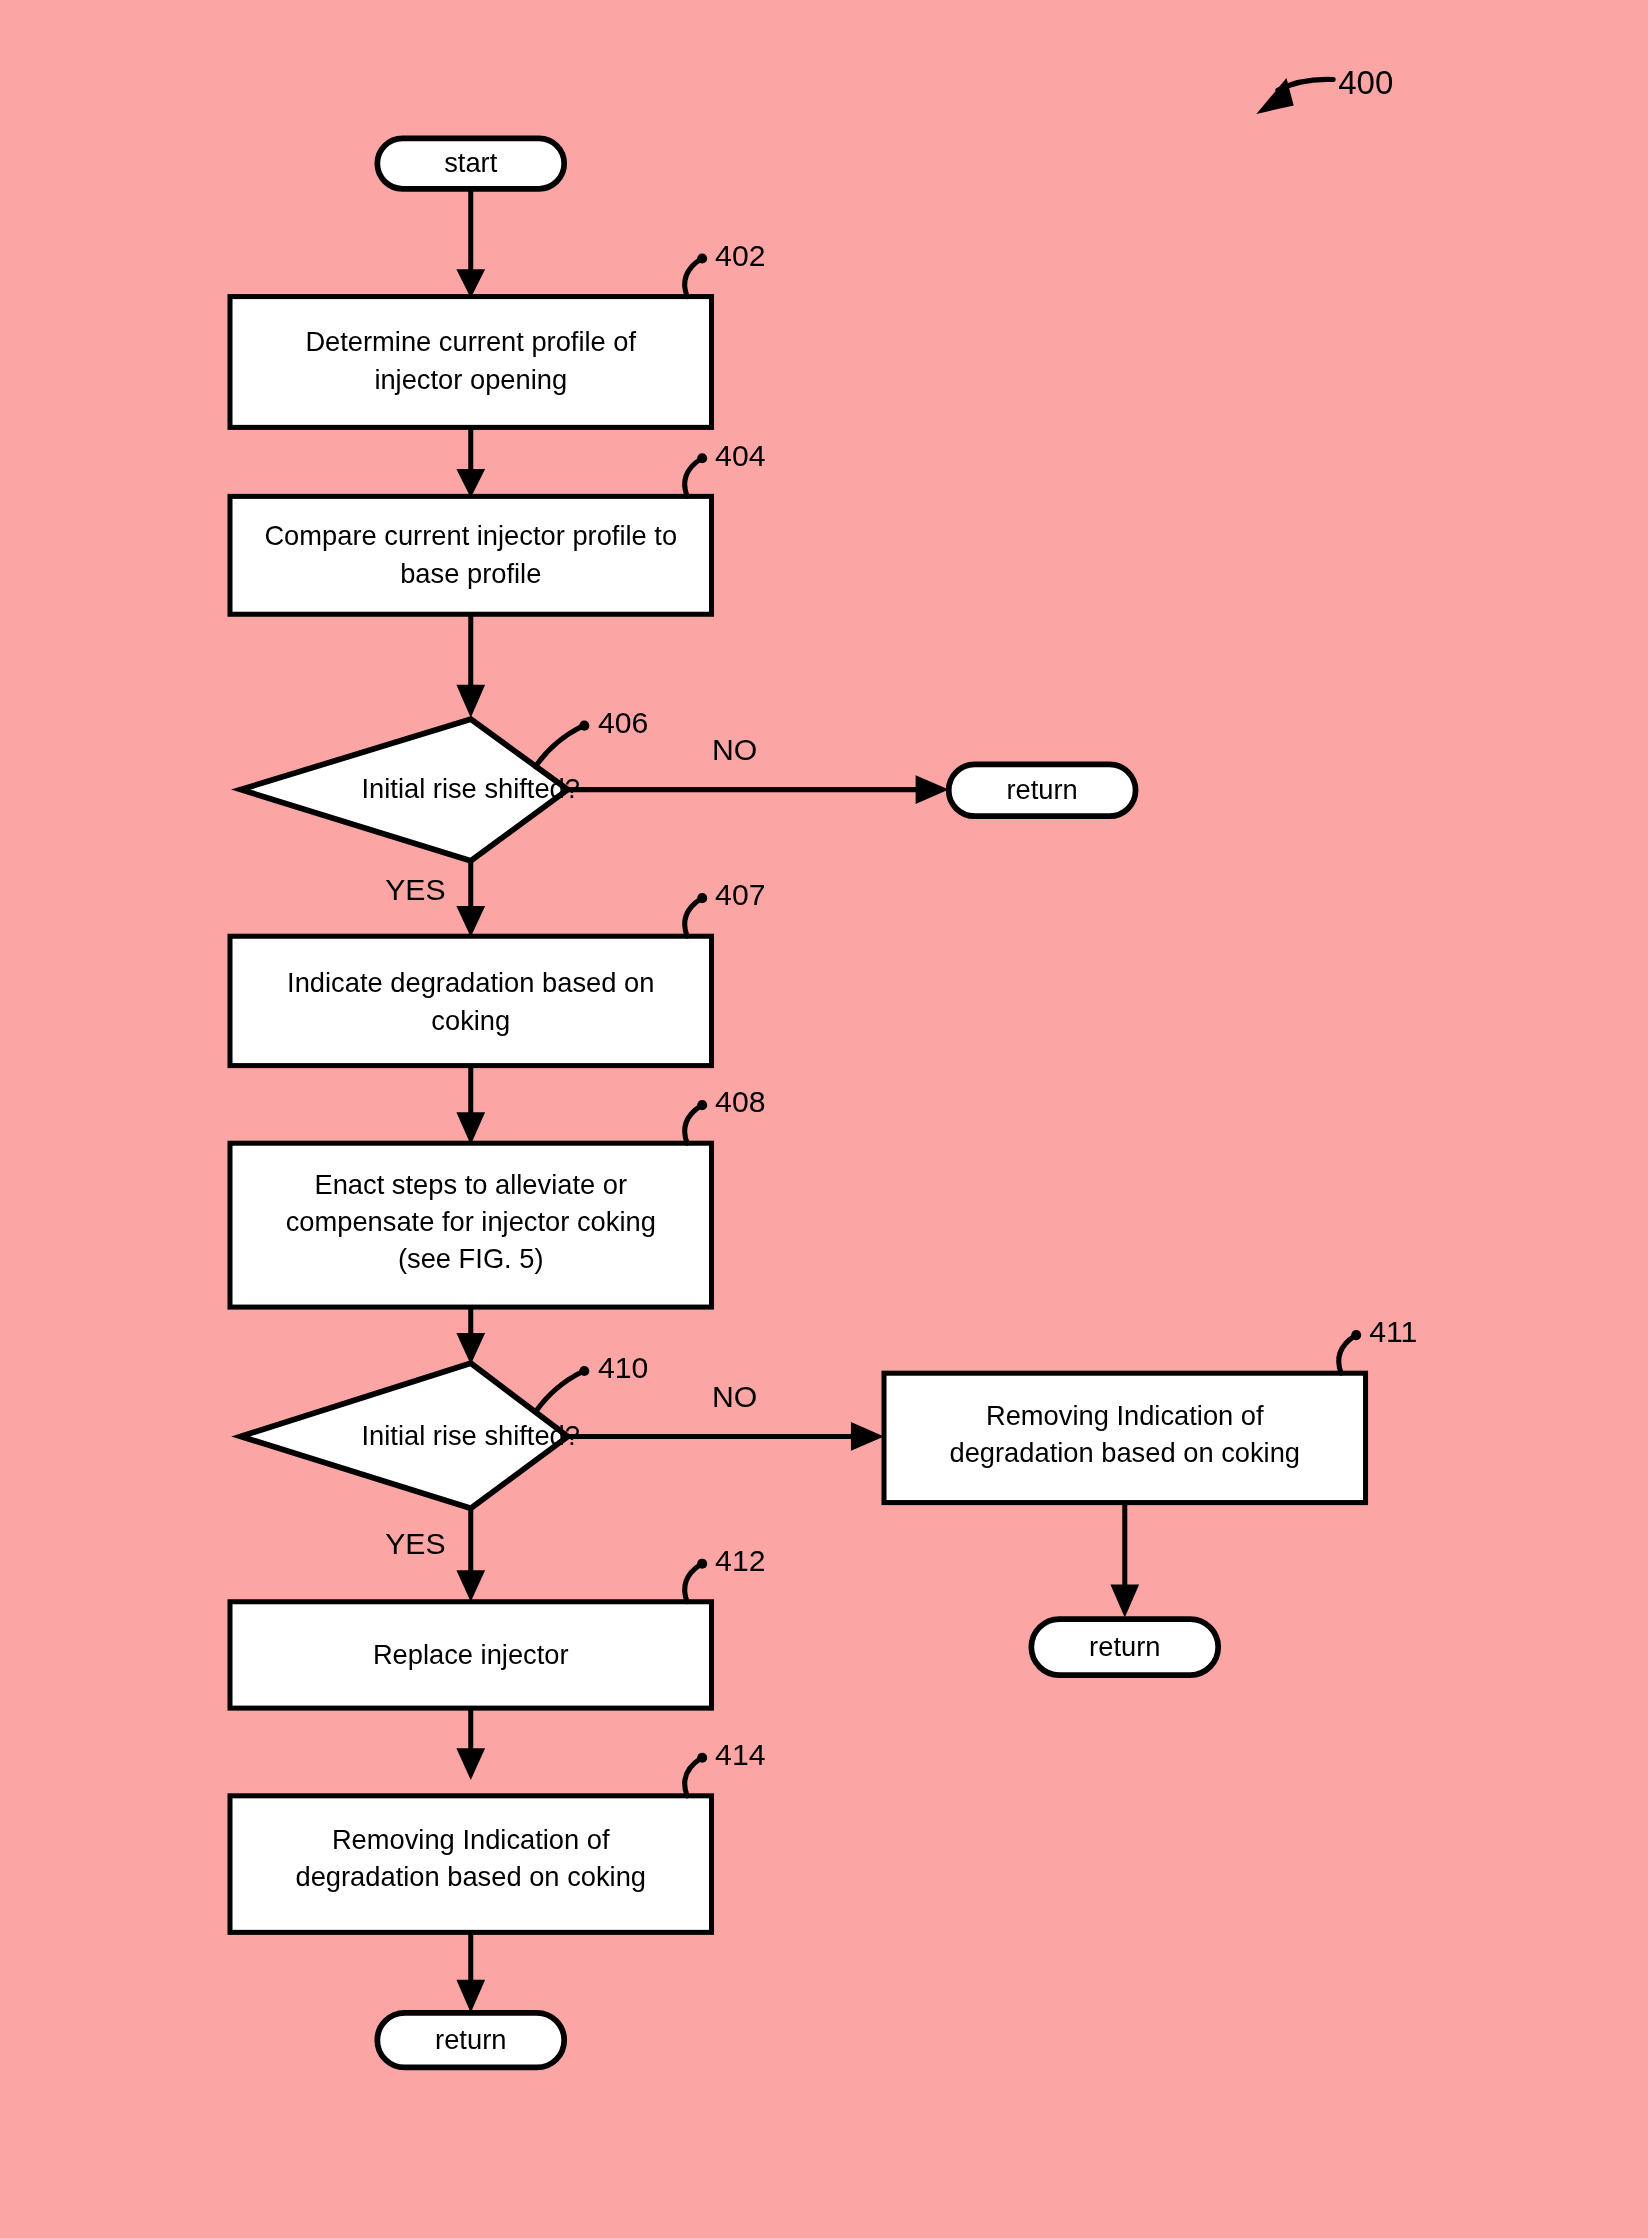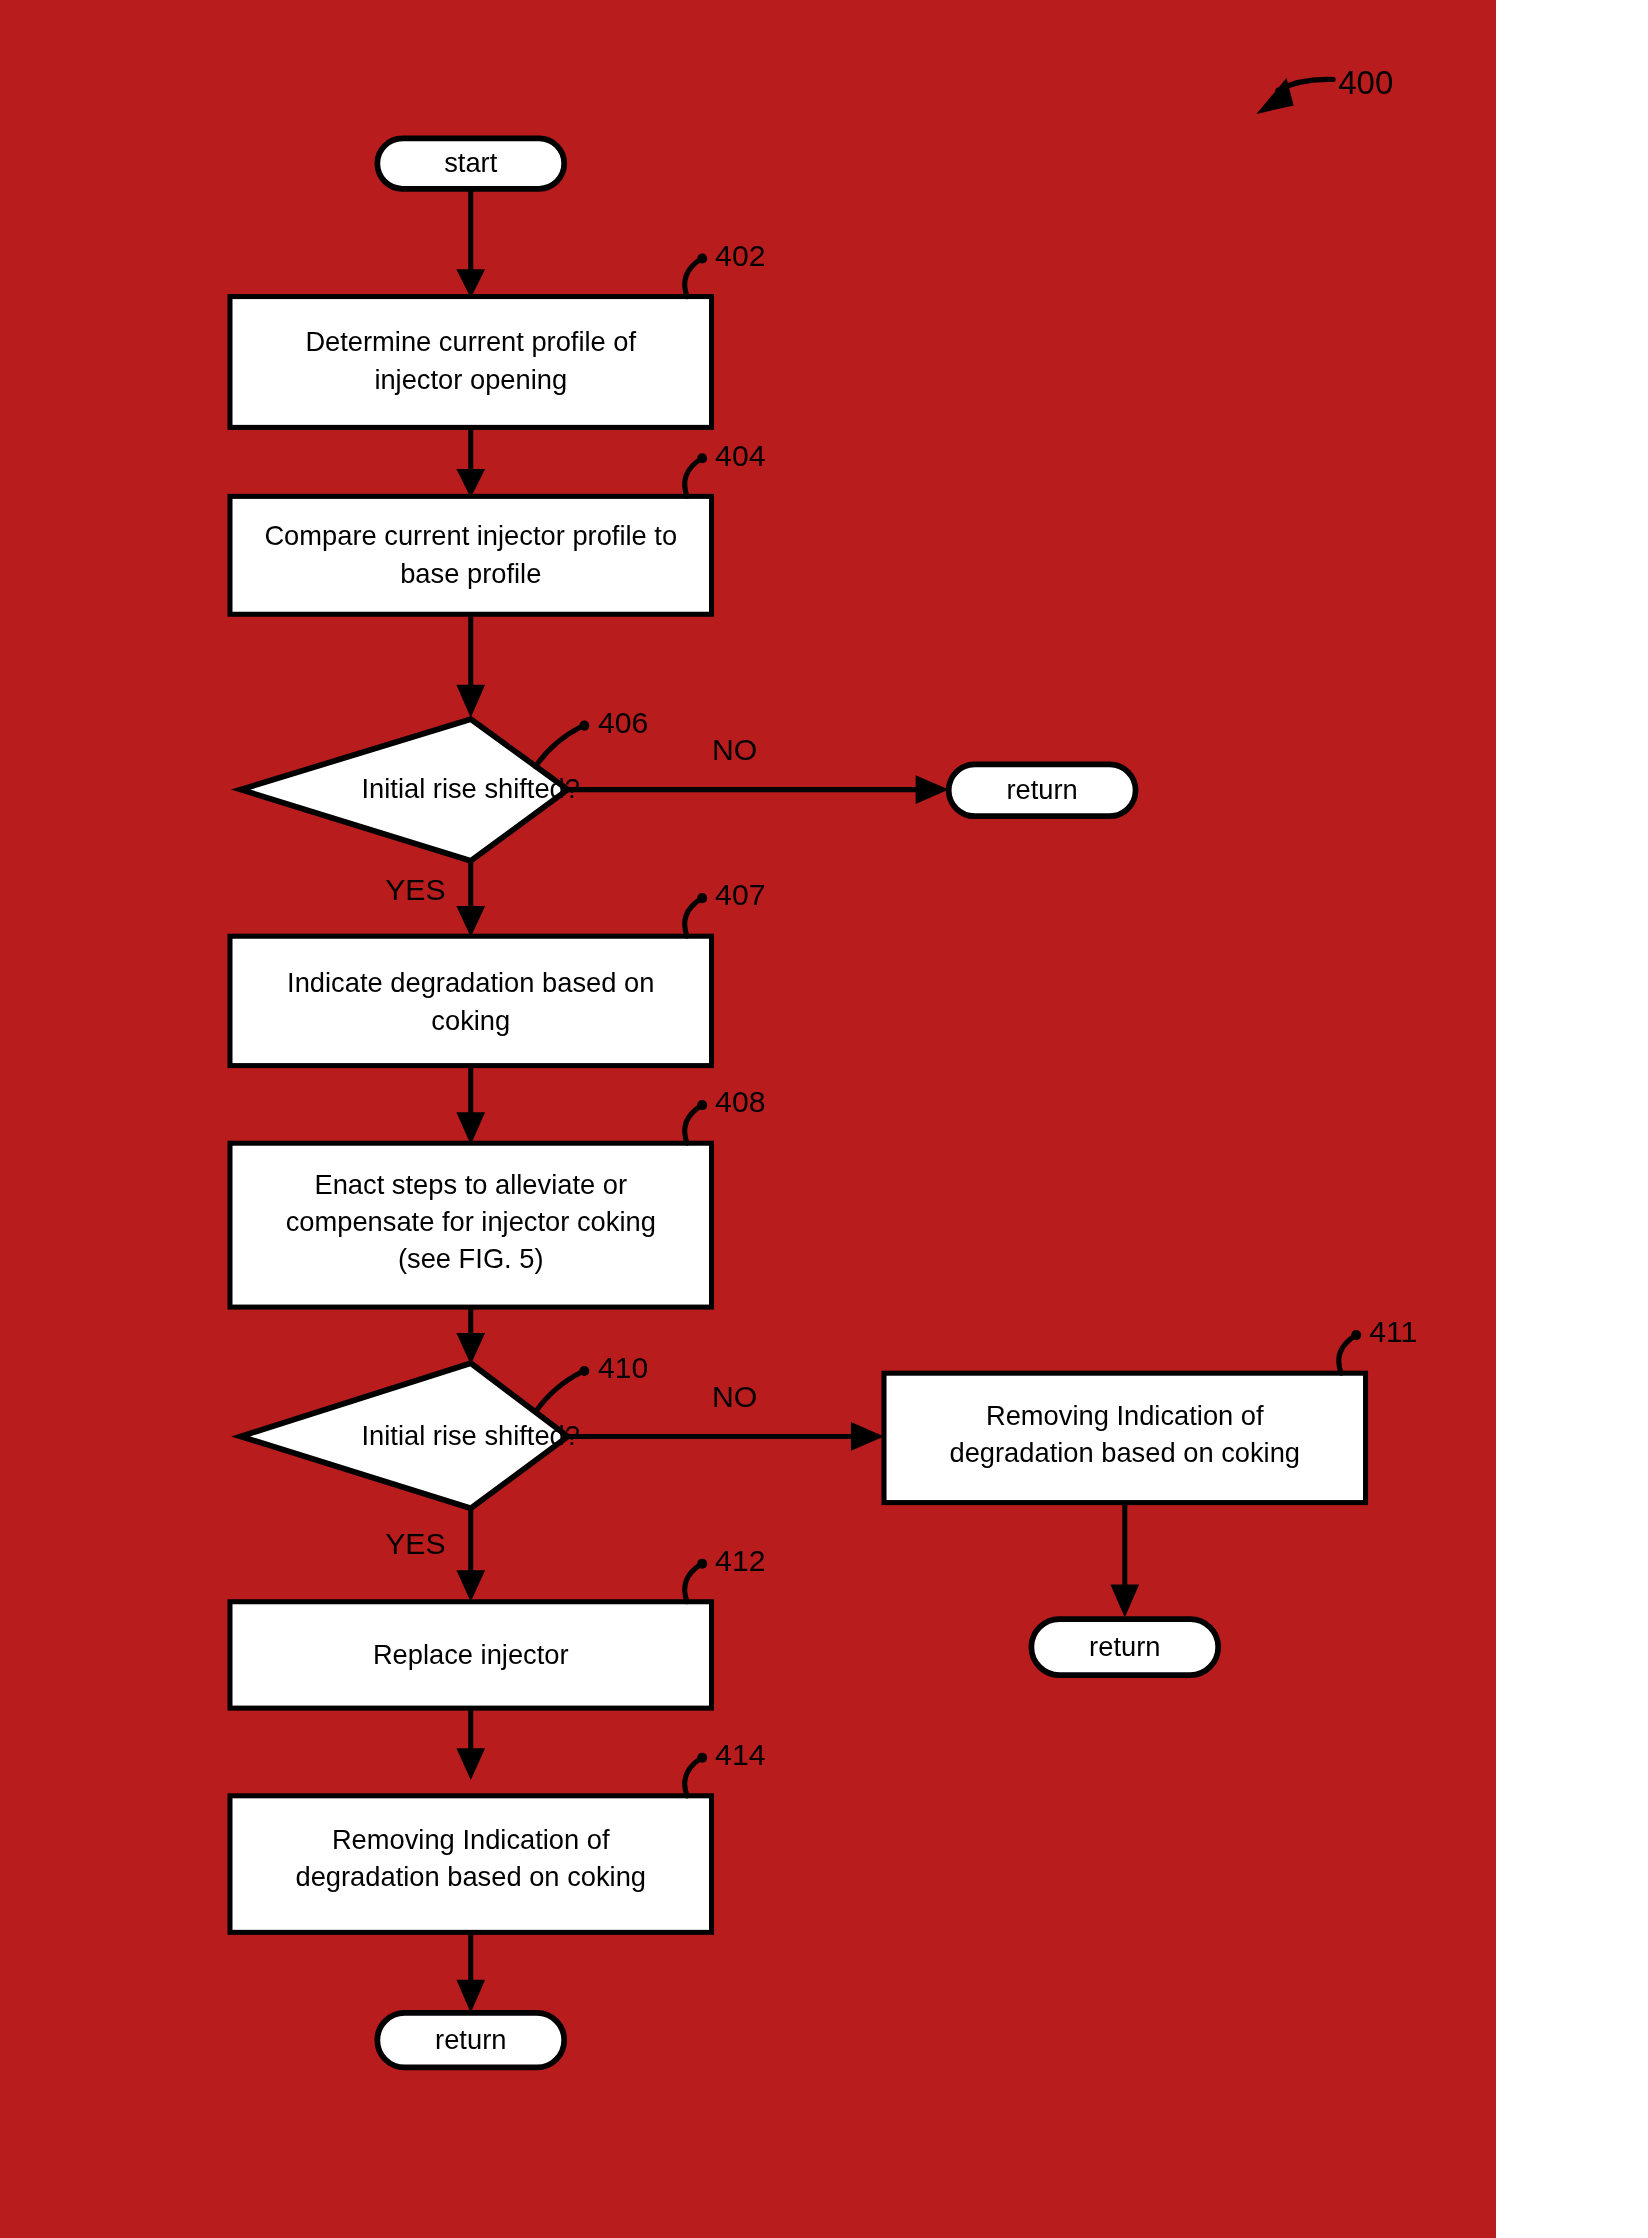--- a/index.html
+++ b/index.html
@@ -8,23 +8,23 @@
     background: #ffffff;
   }
   body {
     width: 1648px;
     height: 2239px;
     font-family: "Liberation Sans", sans-serif;
     overflow: hidden;
   }
   #figure-root {
     position: relative;
-    width: 1496px;
+    width: 1648px;
     height: 2239px;
-    background: #b91c1c;
+    background: #fca5a5;
   }
   svg.flowchart {
     display: block;
     width: 1648px;
     height: 2239px;
   }
   .node-shape {
     fill: #ffffff;
     stroke: #000000;
     stroke-width: 7;

